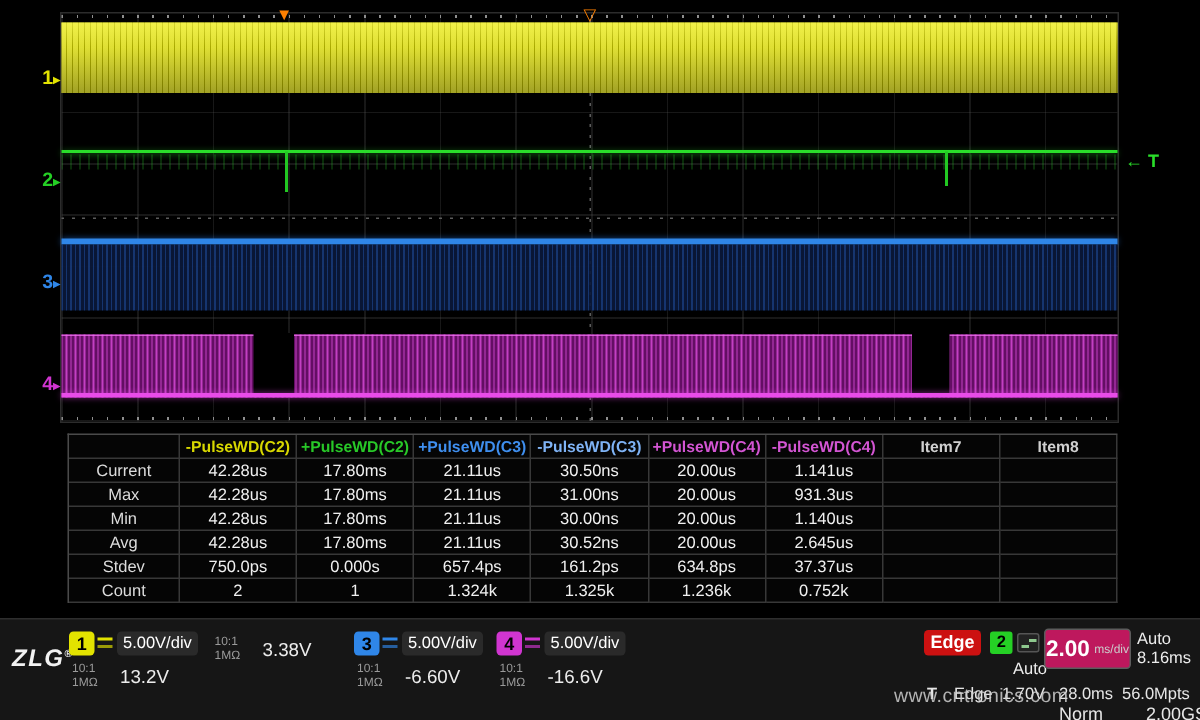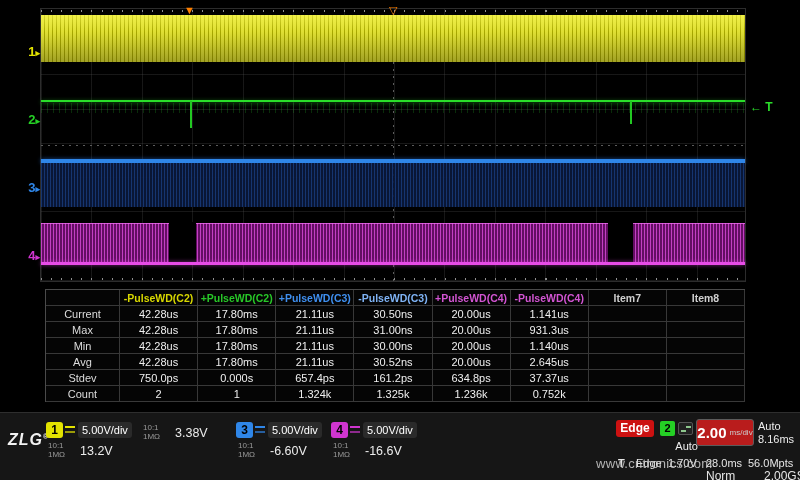--- a/index.html
+++ b/index.html
@@ -80,21 +80,21 @@
   .stop-btn{position:absolute;left:616px;top:7px;width:38px;height:17px;border-radius:3px;
     color:#fff;font-weight:bold;font-size:12px;text-align:center;line-height:17px;}
   .tsrc-badge{position:absolute;left:660px;top:8px;width:15px;height:15px;border-radius:2px;
     color:#000;font-weight:bold;font-size:11px;text-align:center;line-height:15px;}
   .aux-icon{position:absolute;left:678px;top:9px;width:15px;height:13px;background:#222;
     border:1px solid #555;border-radius:2px;}
   .aux-icon i{position:absolute;height:2px;background:#8ec88e;}
   .aux-icon i:first-child{left:2px;top:7px;width:5px;}
   .aux-icon i:last-child{left:7px;top:3px;width:5px;}
   .tmode{position:absolute;left:652px;top:27px;width:46px;text-align:right;font-size:11px;color:#eee;}
-  .tbase{position:absolute;left:696px;top:6px;width:58px;height:27px;background:#b91c1c;
+  .tbase{position:absolute;left:696px;top:6px;width:58px;height:27px;background:#be185d;
     border:1px solid #5c5c5c;border-radius:3px;display:flex;align-items:center;justify-content:center;gap:3px;}
   .tbase .num{font-size:15px;font-weight:bold;color:#fff;}
   .tbase .unit{font-size:8px;color:#ccc;line-height:9px;}
   .view{position:absolute;left:758px;top:7px;font-size:11px;color:#ececec;line-height:13px;}
   .trow{position:absolute;font-size:11px;color:#e6e6e6;white-space:nowrap;}
   .trow.small{font-size:12px;}
   .tlabel{font-weight:bold;}
 
   .watermark{position:absolute;left:596px;top:456px;font-size:13px;color:#cfcfcf;opacity:.85;
     z-index:99;letter-spacing:.3px;}

